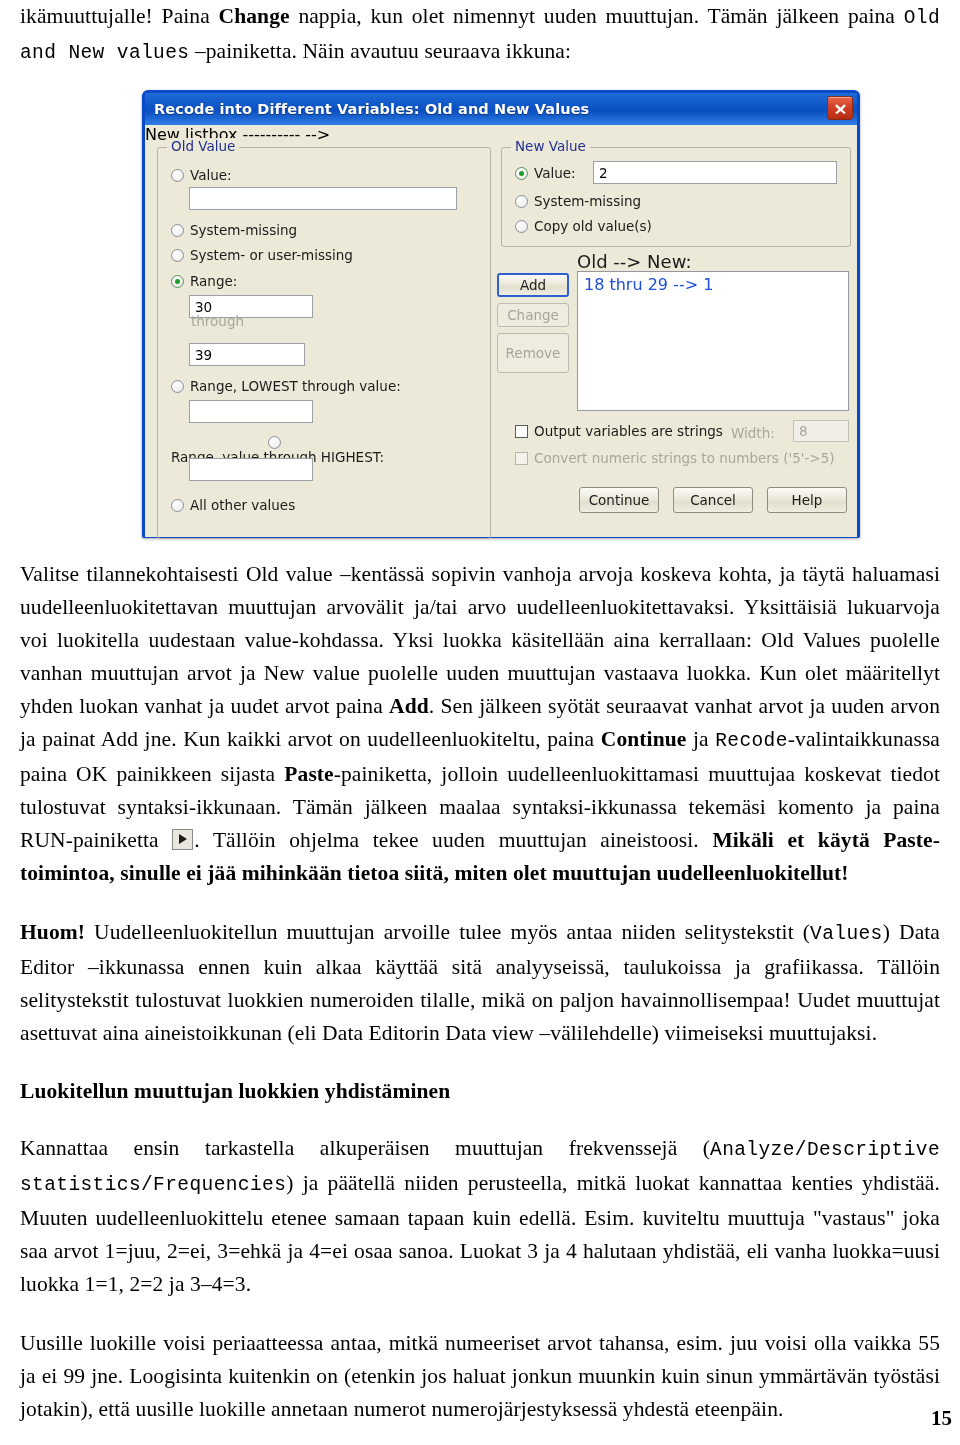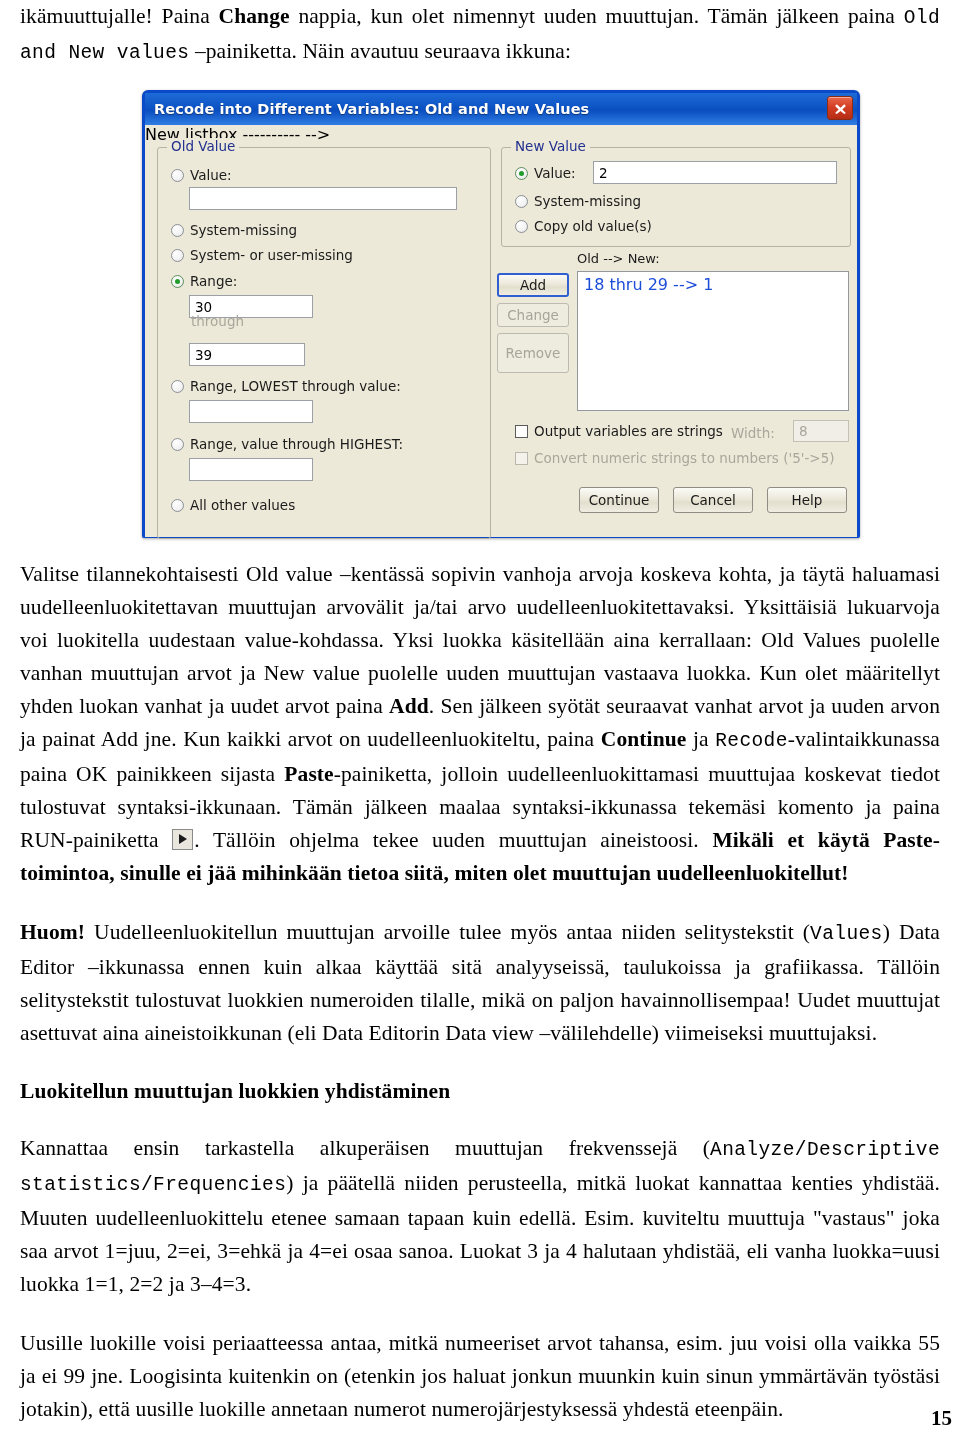--- a/index.html
+++ b/index.html
@@ -233,21 +233,21 @@
     overflow: hidden;
   }
   .listbox .item {
     font-size: 16px;
     color: #1d4ed8;
     padding: 3px 0 0 6px;
     white-space: nowrap;
   }
   .label-sm {
     position:absolute;
-    font-size: 13px;
+    font-size: 18px;
     color: #1b1b1b;
     white-space: nowrap;
   }
 
   
   .page-no {
     position: absolute;
     right: 8px;
     bottom: 14px;
     font-size: 21px;
@@ -318,21 +318,21 @@
         
         <div class="radio-row" style="left:26px; top:253px;">
           <span class="radio"></span>
           <span>Range, LOWEST through value:</span>
         </div>
         <div class="field" style="left:44px; top:275px; width:124px; height:23px;">
           <span></span>
         </div>
 
         
-        <div class="radio-row" style="left:26px; top:311px;">
+        <div class="radio-row" style="left:26px; top:311px;flex-direction:column;">
           <span class="radio"></span>
           <span>Range, value through HIGHEST:</span>
         </div>
         <div class="field" style="left:44px; top:333px; width:124px; height:23px;">
           <span></span>
         </div>
 
         
         <div class="radio-row" style="left:26px; top:372px;">
           <span class="radio"></span>

